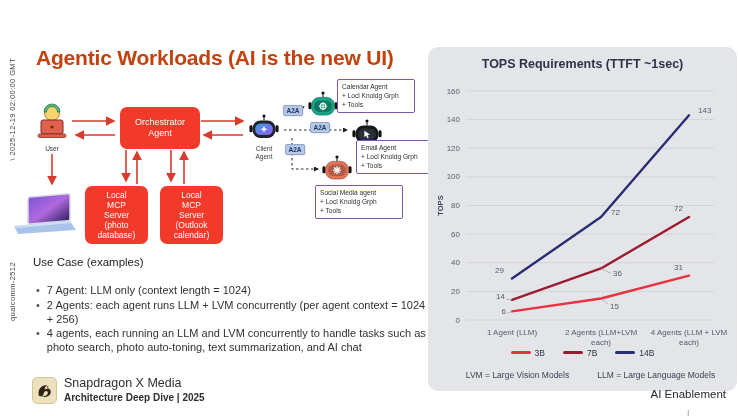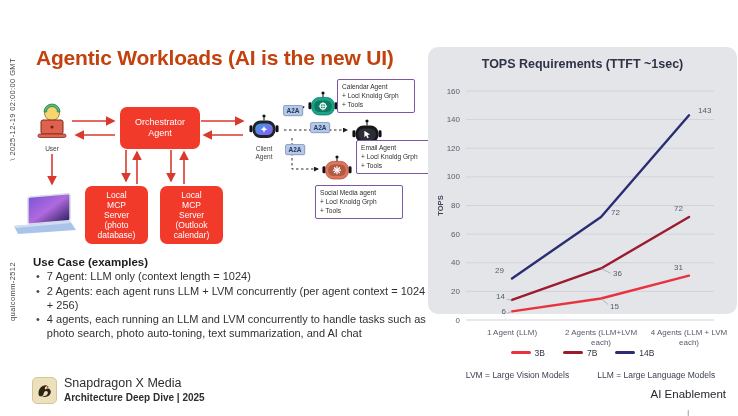--- a/index.html
+++ b/index.html
@@ -33,26 +33,26 @@
   .a2a{position:absolute;background:#b7c7e6;border:0.5px solid #8fa5cc;border-radius:2px;
        color:#1f3864;font-size:6.5px;font-weight:bold;padding:1px 2.5px;line-height:1.1;
        box-shadow:0.5px 0.5px 0 rgba(0,0,0,0.15);}
 
   .small-label{position:absolute;font-size:6.5px;color:#3c3c3c;text-align:center;line-height:1.25;}
 
   .robot{position:absolute;width:30px;height:28px;}
 
   
   .usecase{left:33px;top:255px;width:398px;font-size:11px;color:#313131;line-height:1.24;}
-  .uc-head{font-weight:bold;font-size:11.5px;color:#1c1c1c;margin-bottom:1px;}
+  .uc-head{font-weight:normal;font-size:11.5px;color:#1c1c1c;margin-bottom:15px;}
   .uc-row{display:flex;gap:7px;margin:0 0 1px 3px;}
   .uc-dot{color:#4a4a4a;flex:0 0 auto;}
 
   
-  .panel{left:428px;top:47px;width:309px;height:267px;background:#e4e5e9;border-radius:10px;}
+  .panel{left:428px;top:47px;width:309px;height:344px;background:#e4e5e9;border-radius:10px;}
   .chart-title{position:absolute;left:0;top:10px;width:100%;text-align:center;
                font-size:12.5px;font-weight:bold;color:#2e3347;}
   #chart-svg{position:absolute;left:0;top:0;}
   #chart-svg text{font-family:"Liberation Sans",sans-serif;}
   .xlab{position:absolute;width:92px;text-align:center;font-size:8px;color:#565b69;line-height:1.3;}
   .legend{position:absolute;left:0;top:301px;width:100%;display:flex;justify-content:center;
           align-items:center;gap:18px;font-size:8.5px;color:#2e3340;}
   .legend .sw{display:inline-block;width:20px;height:3px;border-radius:2px;margin-right:4px;vertical-align:2px;}
   .footnotes{position:absolute;left:8px;top:323px;width:100%;display:flex;justify-content:center;
              gap:28px;font-size:8.5px;color:#3a3f4e;}

